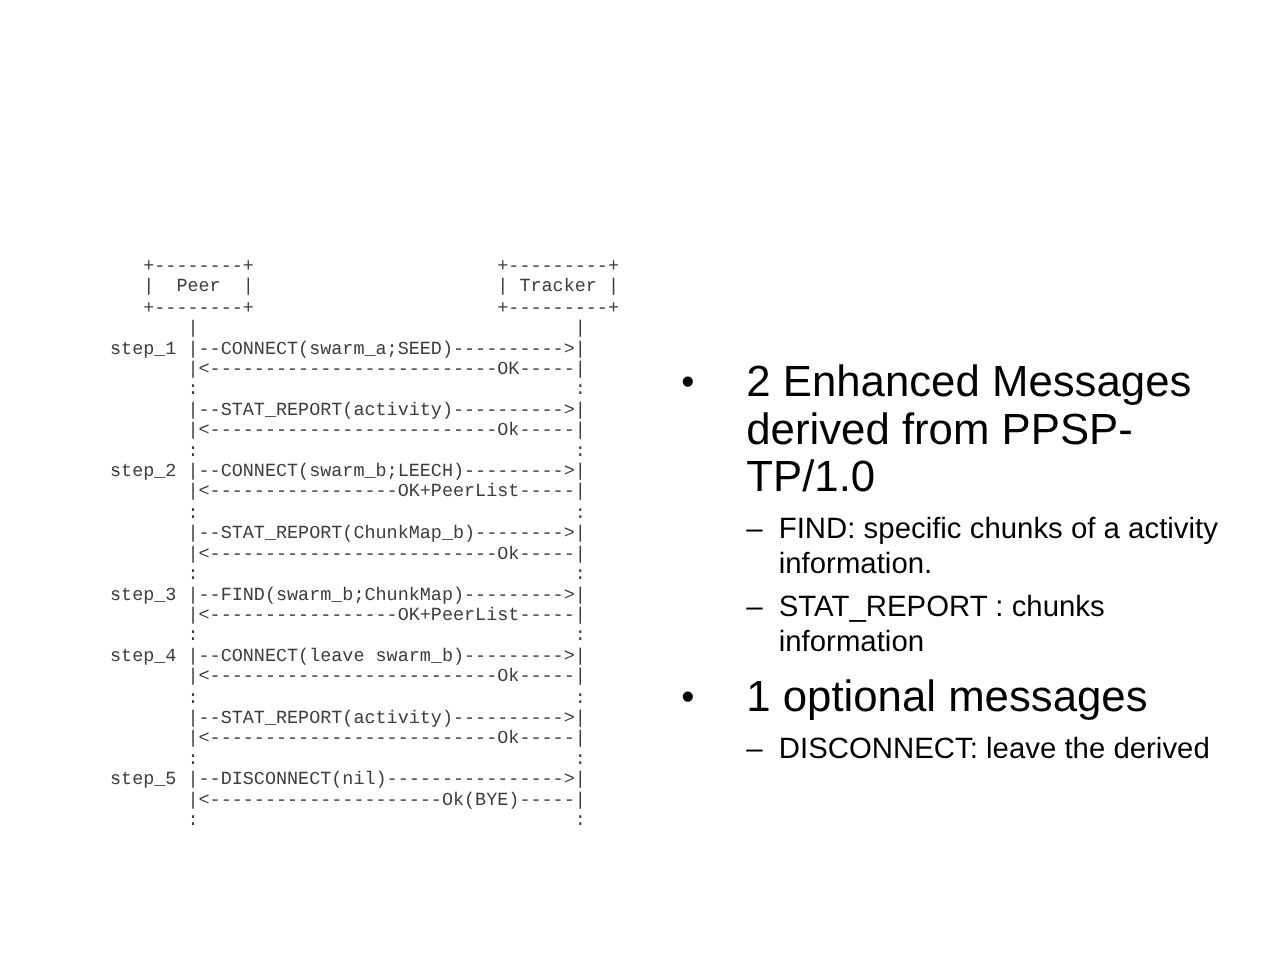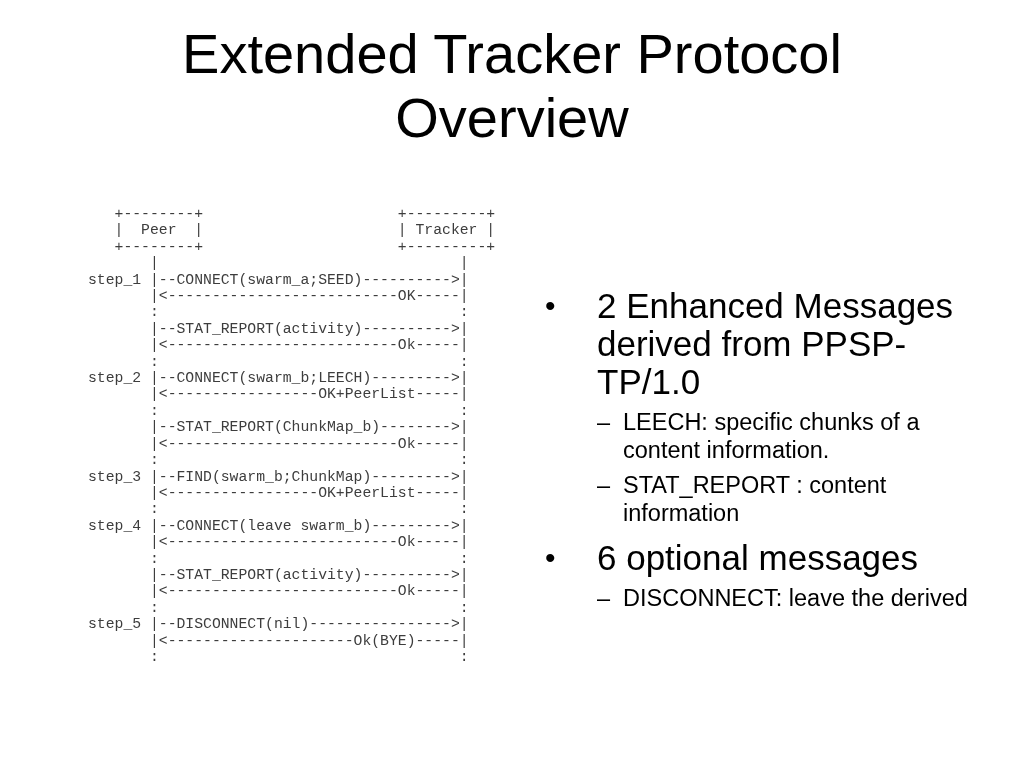--- a/index.html
+++ b/index.html
@@ -72,21 +72,20 @@
   }
   .b-sub .b-text { flex: 1; }
   .mt8  { margin-top: 8px; }
   .mt12 { margin-top: 12px; }
 </style>
 </head>
 <body>
 
 <div class="slide">
 
-  <h1 class="title">Extended Tracker Protocol Overview</h1>
 
   <pre class="ascii-diagram">   +--------+                      +---------+
    |  Peer  |                      | Tracker |
    +--------+                      +---------+
        |                                  |
 step_1 |--CONNECT(swarm_a;SEED)----------&gt;|
        |&lt;--------------------------OK-----|
        :                                  :
        |--STAT_REPORT(activity)----------&gt;|
        |&lt;--------------------------Ok-----|
@@ -112,31 +111,31 @@
 
   <div class="bullets">
 
     <div class="b-row b-main">
       <span class="b-glyph">•</span>
       <span class="b-text">2 Enhanced Messages derived from PPSP-TP/1.0</span>
     </div>
 
     <div class="b-row b-sub mt8">
       <span class="b-glyph">–</span>
-      <span class="b-text">LEECH: specific chunks of a content information.</span>
+      <span class="b-text">FIND: specific chunks of a activity information.</span>
     </div>
 
     <div class="b-row b-sub mt8">
       <span class="b-glyph">–</span>
-      <span class="b-text">STAT_REPORT : content information</span>
+      <span class="b-text">STAT_REPORT : chunks information</span>
     </div>
 
     <div class="b-row b-main mt12">
       <span class="b-glyph">•</span>
-      <span class="b-text">6 optional messages</span>
+      <span class="b-text">1 optional messages</span>
     </div>
 
     <div class="b-row b-sub mt8">
       <span class="b-glyph">–</span>
       <span class="b-text">DISCONNECT: leave the derived</span>
     </div>
 
   </div>
 
 </div>

